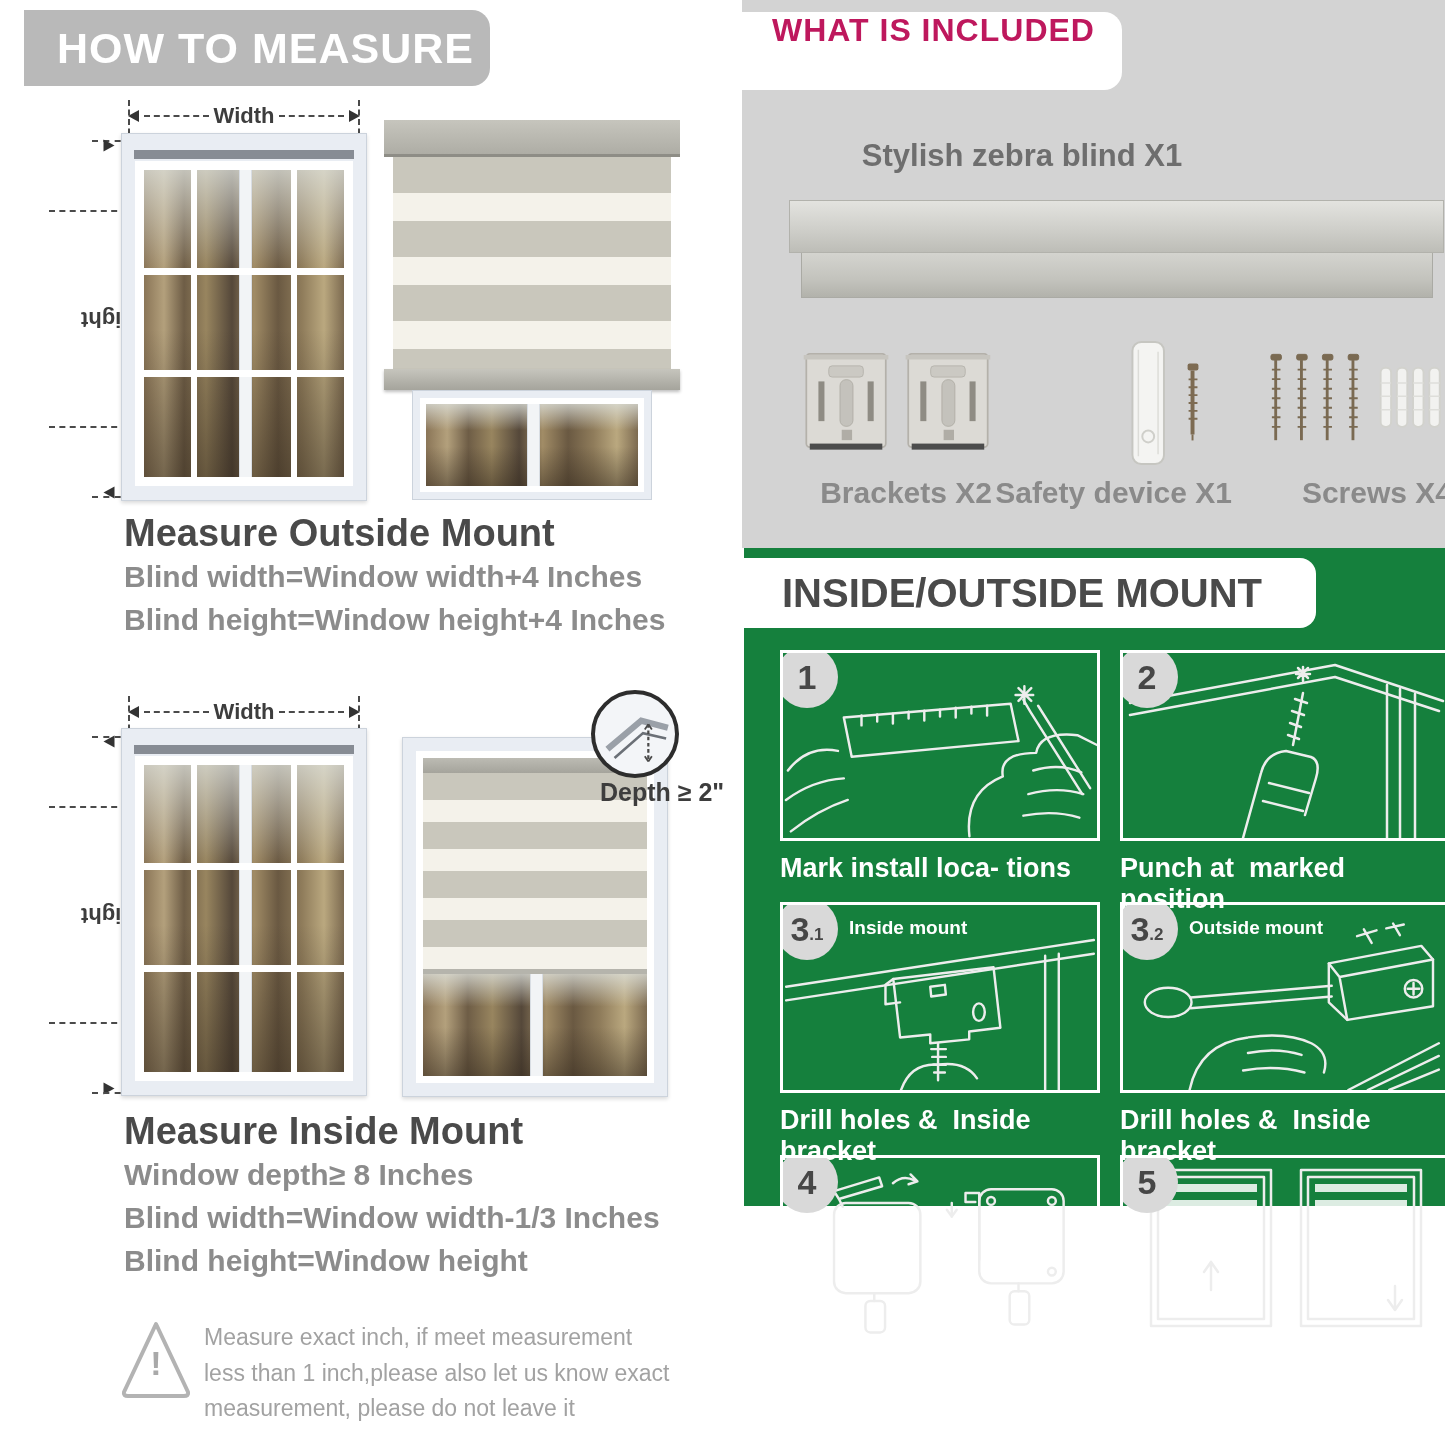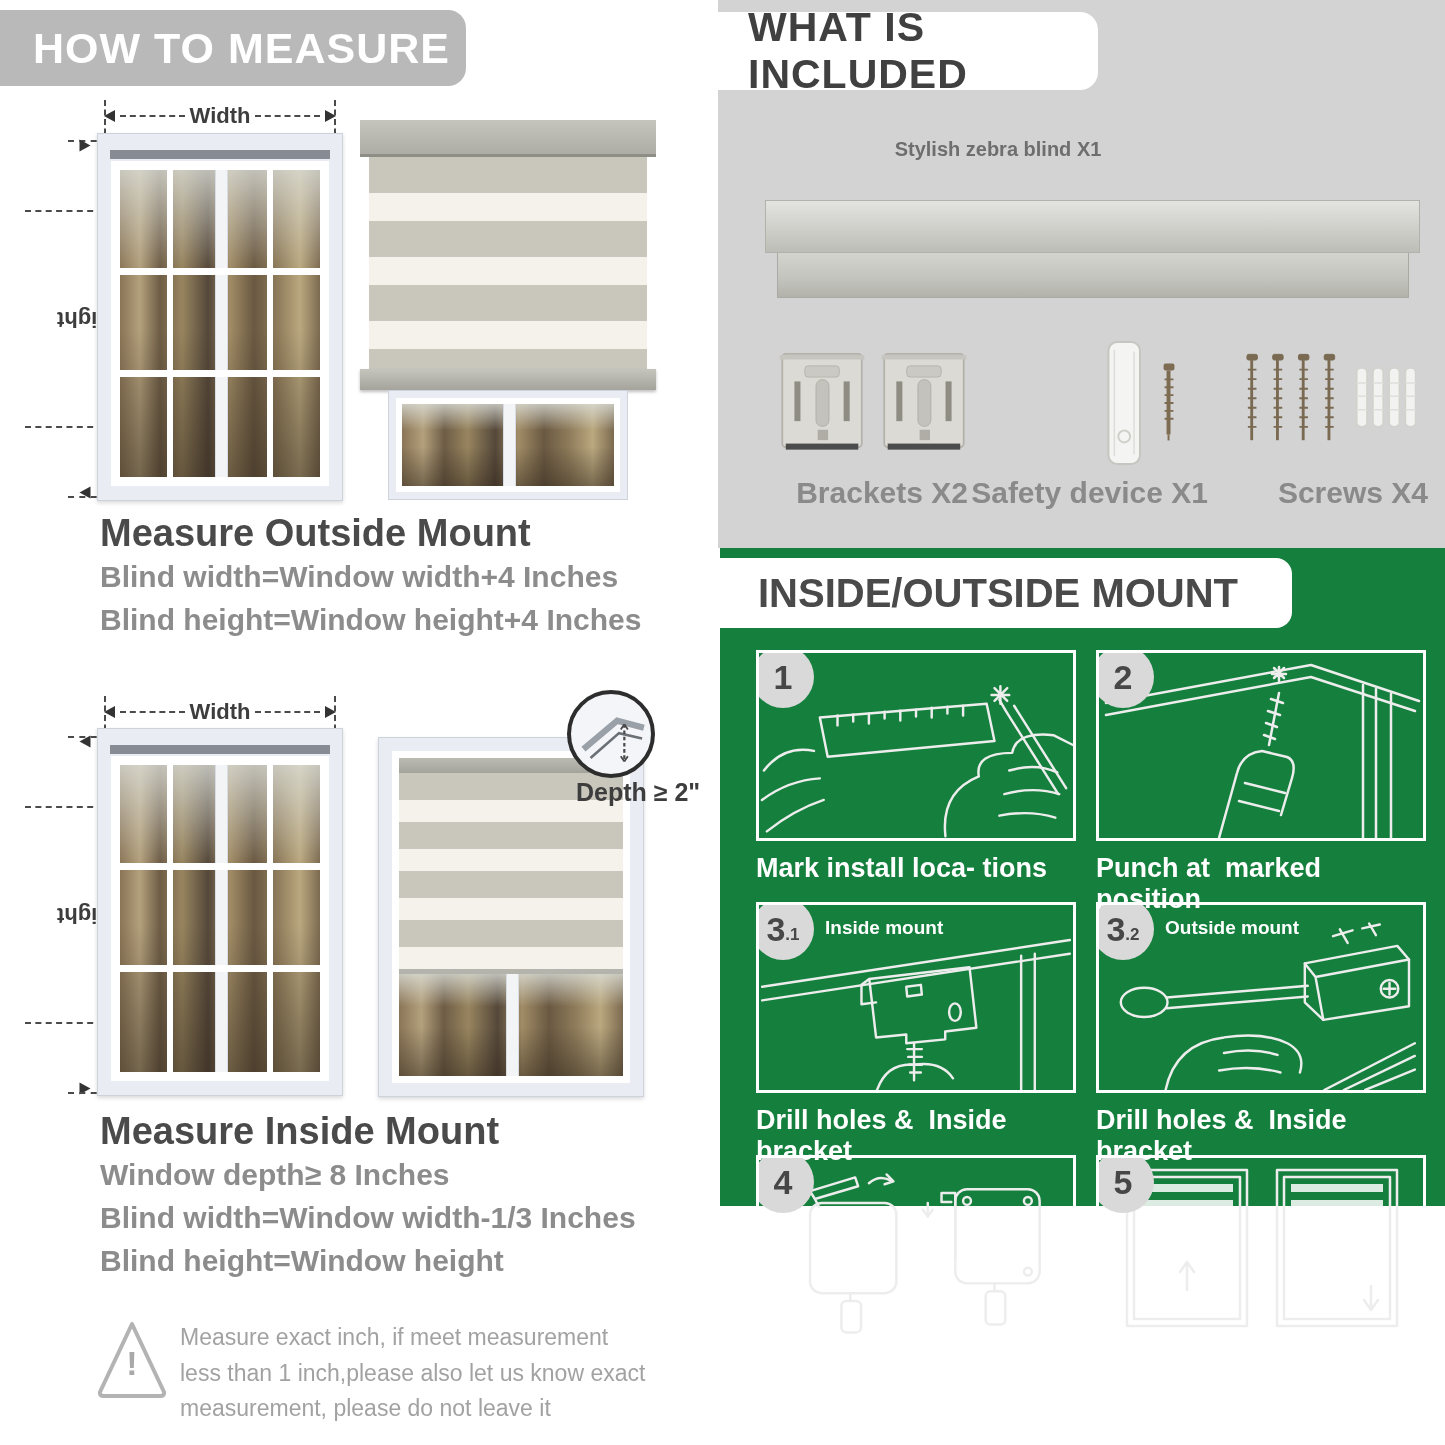--- a/index.html
+++ b/index.html
@@ -1,20 +1,20 @@
 <!DOCTYPE html>
 <html><head>
 <meta charset="utf-8">
 <style>
   html,body{margin:0;padding:0;background:#fff;}
   .page{
     position:relative;width:1445px;height:1445px;overflow:hidden;background:#ffffff;
     font-family:"Liberation Sans",sans-serif;
   }
-  .abs{position:absolute;}
+  .abs{position:absolute;margin-left:24px;}
 
   
   .how-header{
     left:0;top:10px;width:466px;height:76px;background:#b9b9b9;
     border-radius:0 18px 18px 0;display:flex;align-items:center;
     color:#ffffff;font-weight:bold;font-size:43px;letter-spacing:1px;padding-left:33px;box-sizing:border-box;
   }
 
   
   .width-measure{
@@ -87,23 +87,23 @@
   .magnifier{width:88px;height:88px;border-radius:50%;border:4px solid #2d2d2d;background:#f3f5f8;box-sizing:border-box;overflow:hidden;}
 
   .warning-text{color:#a2a2a2;font-size:23px;line-height:1.55;}
   .warn-tri{position:relative;width:72px;height:82px;}
   .warn-tri .bang{position:absolute;left:0;right:0;top:26px;text-align:center;color:#a9a9a9;font-weight:bold;font-size:34px;}
 
   
   .included{left:718px;top:0;width:727px;height:548px;background:#d3d3d3;}
   .included-card{
     position:absolute;left:0;top:12px;width:380px;height:78px;background:#ffffff;border-radius:0 18px 18px 0;
-    display:flex;align-items:center;color:#404040;font-weight:bold;font-size:41px;letter-spacing:1px;padding-left:30px;box-sizing:border-box;
-  }
-  .product-label{position:absolute;left:80px;top:138px;width:400px;text-align:center;color:#6e6e6e;font-weight:bold;font-size:20px;}
+    display:flex;color:#be185d;font-weight:bold;font-size:32px;letter-spacing:1px;padding-left:30px;box-sizing:border-box;
+  }
+  .product-label{position:absolute;left:80px;top:138px;width:400px;text-align:center;color:#6e6e6e;font-weight:bold;font-size:31px;}
   .rail-top{position:absolute;left:47px;top:200px;width:655px;height:53px;
     background:linear-gradient(180deg,#e3e3df 0%,#cfcfca 55%,#bdbdb7 100%);border:1px solid #b2b2ac;box-sizing:border-box;}
   .rail-bottom{position:absolute;left:59px;top:253px;width:632px;height:45px;
     background:linear-gradient(180deg,#d4d4cf 0%,#c3c3bd 60%,#b2b2ab 100%);border:1px solid #aaaaa4;border-top:none;box-sizing:border-box;}
   .items-row{position:absolute;left:20px;top:338px;width:690px;display:flex;}
   .item{display:flex;flex-direction:column;align-items:flex-end;}
   .item .art{height:130px;display:flex;align-items:center;justify-content:center;}
   .item-label{margin-top:8px;color:#8a8a8a;font-weight:bold;font-size:30px;text-align:center;}
 
   .mount{left:720px;top:548px;width:727px;height:658px;background:#15803d;}

